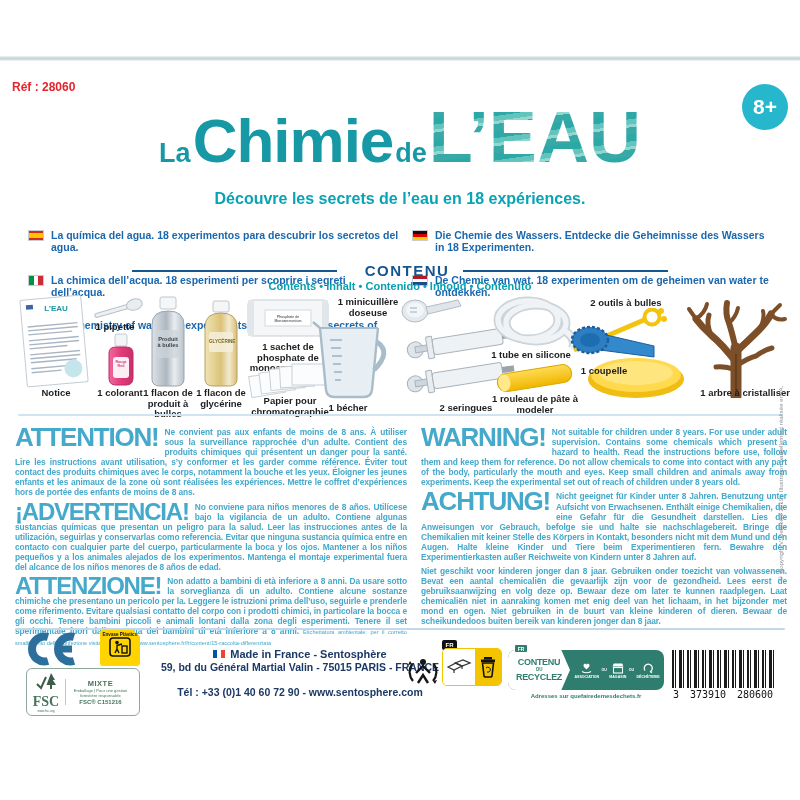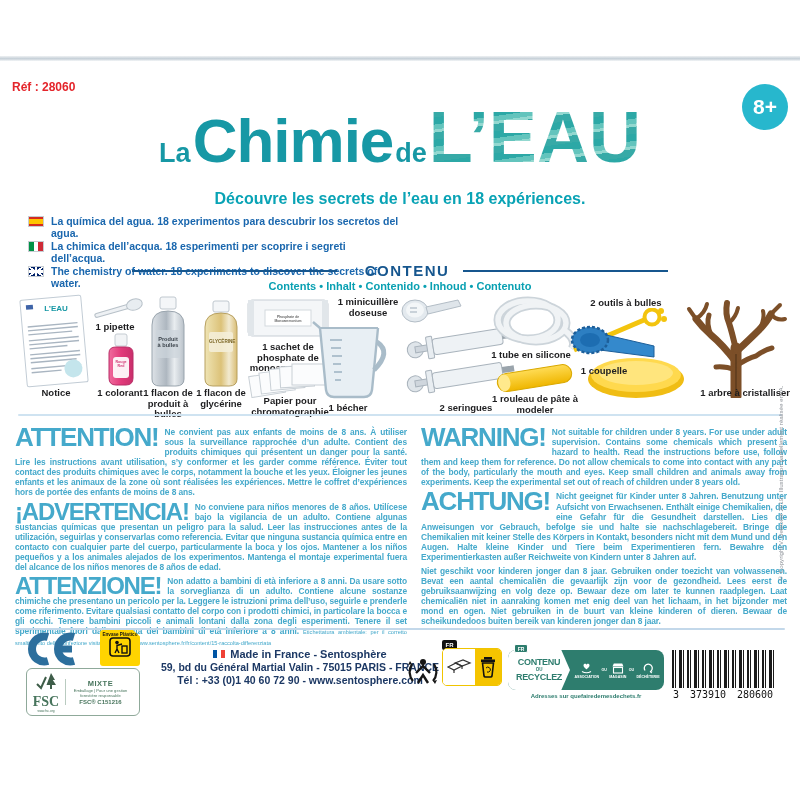--- a/index.html
+++ b/index.html
@@ -24,21 +24,21 @@
     justify-content:center; align-items:baseline; gap:2px; }
   .t-small { font-size:27px; font-weight:bold; color:#1798a5; }
   .t-big   { font-size:62px; font-weight:bold; color:#1798a5; letter-spacing:-1px; }
   .t-eau   { font-size:72px; font-weight:bold; letter-spacing:0px;
     background:repeating-linear-gradient(172deg,#2ca8a6 0 7px,#63c4bd 7px 12px,#93d8d0 12px 15px,#37aaa7 15px 22px);
     -webkit-background-clip:text; background-clip:text; color:transparent; }
 
   .subtitle { left:0; top:190px; width:800px; text-align:center;
     font-size:16px; font-weight:bold; color:#09a3b5; }
 
-  .lang-col { display:flex; flex-direction:column; gap:0; }
+  .lang-col { display:flex; flex-direction:column; gap:20px;margin-top:14px; }
   .lang-row { display:flex; align-items:flex-start; gap:7px;
     font-size:10.5px; font-weight:bold; color:#1a67ae; line-height:1.18; }
   .flag { width:16px; height:11px; flex:0 0 16px; margin-top:1px;
     border:0.5px solid #c6ccd2; }
   .flag-es { background:linear-gradient(180deg,#d52b1e 0 25%,#ffc400 25% 75%,#d52b1e 75%); }
   .flag-it { background:linear-gradient(90deg,#009246 0 33%,#fff 33% 66%,#ce2b37 66%); }
   .flag-de { background:linear-gradient(180deg,#111 0 33%,#dd0000 33% 66%,#ffce00 66%); }
   .flag-nl { background:linear-gradient(180deg,#ae1c28 0 33%,#fff 33% 66%,#21468b 66%); }
   .flag-fr { background:linear-gradient(90deg,#0055a4 0 33%,#fff 33% 66%,#ef4135 66%); display:inline-block; width:12px; height:8px; margin-right:5px; }
   .flag-gb { position:relative; background:#012169; overflow:hidden; }
@@ -88,21 +88,21 @@
     color:#48755d; }
   .fsc-left { width:30px; text-align:center; }
   .fsc-brand { font-family:"Liberation Serif", serif; font-weight:bold; font-size:14px; line-height:1; }
   .fsc-url { font-size:3.2px; }
   .fsc-right { flex:1; text-align:center; border-left:1px solid #b9cbc0; }
   .fsc-type { font-size:7.5px; font-weight:bold; letter-spacing:0.5px; }
   .fsc-desc { font-size:4.1px; line-height:1.15; margin-top:1px; }
   .fsc-code { font-size:6px; font-weight:bold; margin-top:1px; }
 
   .made-block { left:160px; top:648px; width:280px; text-align:center; }
-  .made-l1 { font-size:11px; } .made-l2 { font-size:10.5px; margin-top:1px; } .made-l3 { font-size:10.5px; margin-top:1px; }
+  .made-l1 { font-size:11px; } .made-l2 { font-size:10.5px; margin-top:1px; } .made-l3 { font-size:10.5px; margin-top:13px; }
 
   .sort-badge { left:442px; top:648px; width:60px; height:38px; }
   .sort-fr { position:absolute; left:0; top:-8px; width:15px; height:10px; background:#111;
     color:#fff; font-size:6px; font-weight:bold; display:flex; align-items:center; justify-content:center; border-radius:2px; }
   .sort-body { position:absolute; inset:0; border-radius:5px; overflow:hidden; display:flex; border:1.5px solid #f0c400; background:#fff; }
   .sort-white { width:55%; background:#fff; display:flex; align-items:center; justify-content:center; }
   .sort-yellow { width:45%; background:#f5c400; display:flex; align-items:center; justify-content:center; }
 
   .donate { left:508px; top:650px; width:156px; height:40px; background:#2e7d6e; border-radius:8px;
     display:flex; overflow:hidden; }
@@ -155,20 +155,30 @@
       <span class="flag flag-es"></span>
       <span>La química del agua. 18 experimentos para descubrir los secretos del agua.</span>
     </div>
     <div class="lang-row">
       <span class="flag flag-it"></span>
       <span>La chimica dell’acqua. 18 esperimenti per scoprire i segreti dell’acqua.</span>
     </div>
     <div class="lang-row">
       <span class="flag flag-gb"></span>
       <span>The chemistry of water. 18 experiments to discover the secrets of water.</span>
+    </div>
+  </div>
+  <div class="abs lang-col" style="left:412px; top:215px; width:362px;">
+    <div class="lang-row">
+      <span class="flag flag-de"></span>
+      <span style="width:330px;">Die Chemie des Wassers. Entdecke die Geheimnisse des Wassers in 18 Experimenten.</span>
+    </div>
+    <div class="lang-row">
+      <span class="flag flag-nl"></span>
+      <span>De Chemie van wat. 18 experimenten om de geheimen van water te ontdekken.</span>
     </div>
   </div>
 
   <div class="abs contenu-row">
     <span class="contenu-line"></span>
     <span class="contenu-title">CONTENU</span>
     <span class="contenu-line"></span>
   </div>
   <div class="abs contenu-sub">Contents • Inhalt • Contenido • Inhoud • Contenuto</div>
 

